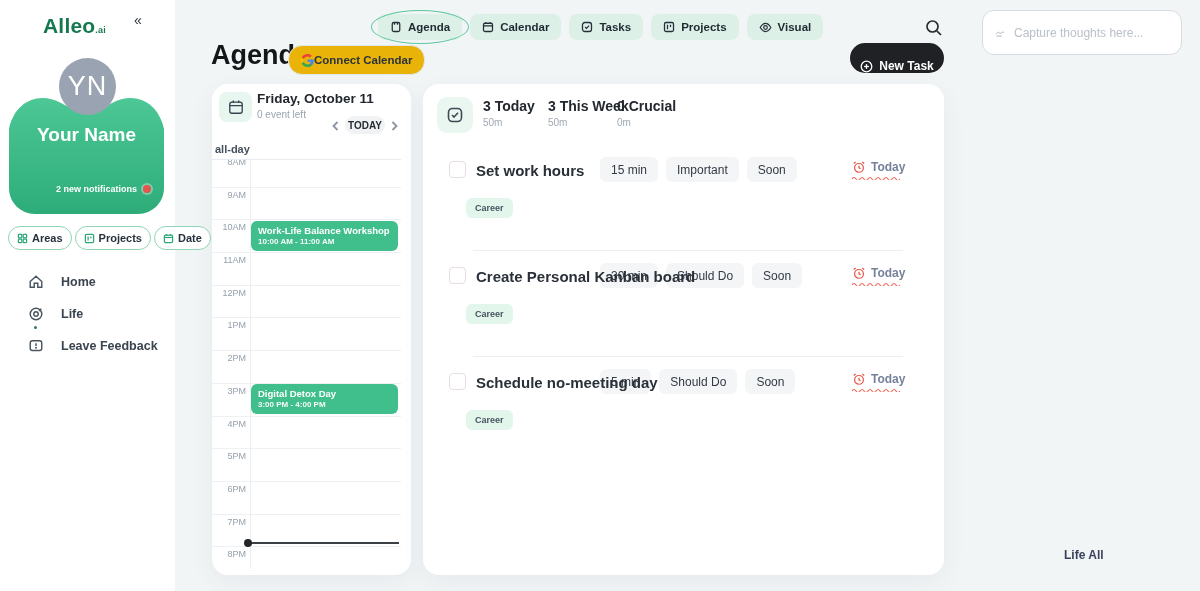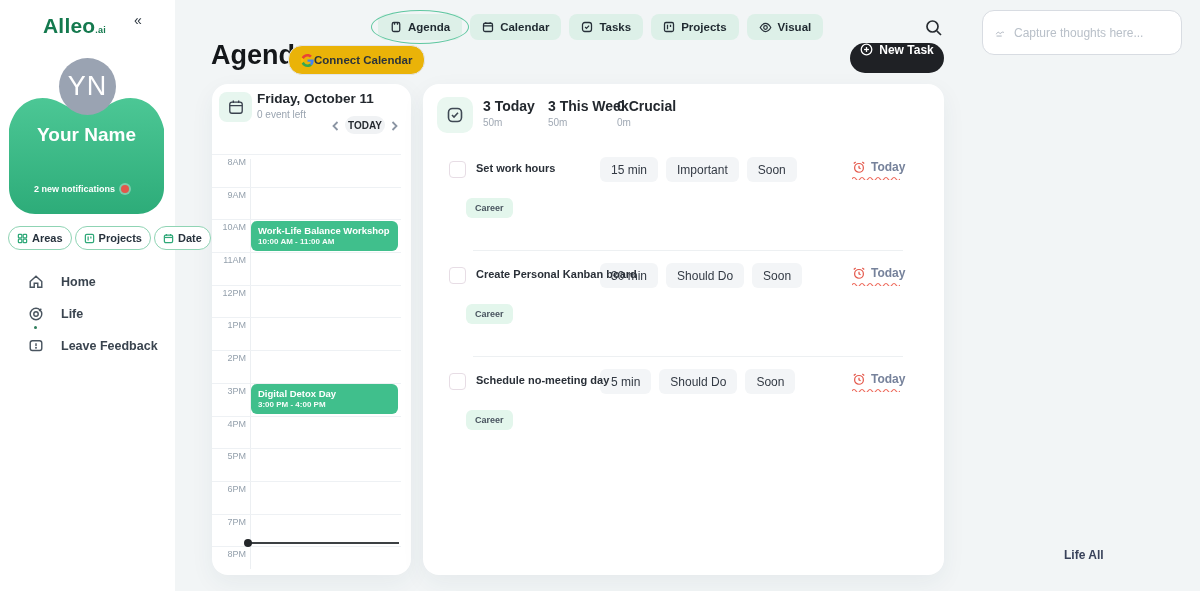--- a/index.html
+++ b/index.html
@@ -11,21 +11,21 @@
   .sidebar { position:absolute; left:0; top:0; width:175px; height:591px; background:#ffffff; z-index:5; }
   .logo { position:absolute; left:43px; top:14px; font-size:21px; font-weight:800; color:#14794e; letter-spacing:.2px; }
   .logo .suffix { font-size:9px; font-weight:700; vertical-align:baseline; }
   .collapse { position:absolute; left:134px; top:12px; font-size:14px; color:#2c3640; cursor:pointer; }
   .profile-card-svg { position:absolute; left:9px; top:87px; }
   .avatar { position:absolute; left:59px; top:58px; width:57px; height:57px; border-radius:50%;
             background:#9aa3b2; color:#fff; display:flex; align-items:center; justify-content:center;
             font-size:27px; font-weight:500; letter-spacing:1px; z-index:2; }
   .user-name { position:absolute; left:9px; top:124px; width:155px; text-align:center; color:#fff;
                font-size:19px; font-weight:800; z-index:2; }
-  .notif { position:absolute; left:4px; top:184px; width:155px; display:flex; gap:6px; align-items:center;
+  .notif { position:absolute; left:26px; top:184px; width:155px; display:flex; gap:6px; align-items:center;
            justify-content:center; color:#fff; font-size:9px; font-weight:600; z-index:2; }
   .notif-dot { width:8px; height:8px; border-radius:50%; background:#e2574b; box-shadow:0 0 0 2px rgba(255,255,255,.35); }
   .filters { position:absolute; left:8px; top:226px; display:flex; gap:3px; }
   .filter-pill { height:24px; display:flex; align-items:center; gap:4px; padding:0 8px; background:#fff;
                  border:1px solid #8fd4b4; border-radius:13px; font-size:11px; font-weight:600; color:#27323d; cursor:pointer; }
   .filter-pill svg { stroke:#2fa878; }
   .nav { position:absolute; left:27px; top:266px; }
   .nav-item { display:flex; align-items:center; gap:17px; height:32px; cursor:pointer; }
   .nav-item .nicon { position:relative; width:17px; height:17px; display:flex; align-items:center; justify-content:center; }
   .nav-item .nicon svg { stroke:#49545f; }
@@ -46,21 +46,21 @@
   .capture input { border:none; outline:none; flex:1; font-size:12px; color:#3a444f; background:transparent;
                    font-family:"Liberation Sans", sans-serif; }
   .capture input::placeholder { color:#b9c0c9; }
 
   
   .page-title { position:absolute; left:211px; top:40px; font-size:27px; font-weight:800; color:#14171a; }
   .connect-btn { position:absolute; left:288px; top:45px; height:30px; display:flex; align-items:center; 
                  padding:0 12px; background:#eab308; border:1px solid #e3e6ea; border-radius:14px;
                  font-size:11.5px; font-weight:600; color:#2b333b; cursor:pointer; }
   .newtask-btn { position:absolute; left:850px; top:43px; width:94px; height:30px; background:#1f2125; color:#fff;
-                 border-radius:16px; display:flex; align-items:flex-start; justify-content:center; gap:6px;
+                 border-radius:16px; display:flex; align-items:flex-end; justify-content:center; gap:6px;
                  font-size:12px; font-weight:700; cursor:pointer; }
   .newtask-btn svg { stroke:#fff; }
 
   
   .panel { position:absolute; background:#fff; border-radius:16px; box-shadow:0 8px 24px rgba(40,60,80,.06); }
   .cal-panel { left:212px; top:84px; width:199px; height:491px; overflow:hidden; }
   .task-panel { left:423px; top:84px; width:521px; height:491px; overflow:hidden; }
 
   
   .cal-icon-box { position:absolute; left:7px; top:8px; width:33px; height:30px; background:#e7f6ef;
@@ -93,21 +93,21 @@
                   border-radius:10px; display:flex; align-items:center; justify-content:center; }
   .sum-item { position:absolute; top:14px; }
   .sum-item .c { font-size:14px; font-weight:800; color:#23282e; white-space:nowrap; }
   .sum-item .d { font-size:10px; color:#a0a9b4; margin-top:3px; }
   .sum-0 { left:60px; } .sum-1 { left:125px; } .sum-2 { left:194px; }
 
   .task { position:absolute; left:0; right:0; height:92px; }
   .t0 { top:76px; } .t1 { top:182px; } .t2 { top:288px; }
   .task .cb { position:absolute; left:26px; top:1px; width:17px; height:17px; border:1.5px solid #e7dde5;
               border-radius:4px; background:#fff; cursor:pointer; }
-  .task .t-title { position:absolute; left:53px; top:2px; font-size:11px; font-weight:700; color:#2a3038;
+  .task .t-title { position:absolute; left:53px; top:2px; font-size:15px; font-weight:700; color:#2a3038;
                    white-space:nowrap; z-index:2; }
   .task .pillrow { position:absolute; left:177px; top:-3px; display:flex; gap:8px; z-index:1; }
   .pill { height:25px; display:flex; align-items:center; padding:0 11px; background:#f3f5f7; border-radius:6px;
           font-size:12px; color:#333a44; white-space:nowrap; }
   .pill.dur { min-width:49px; justify-content:center; }
   .due { position:absolute; left:429px; top:0; display:flex; align-items:center; gap:5px; cursor:pointer; }
   .due .due-txt { font-size:12px; font-weight:600; color:#76829b; }
   .due .squiggle { position:absolute; left:0; top:16px; }
   .tag { position:absolute; left:43px; top:38px; background:#e3f6ec; border-radius:6px; padding:5px 9px;
          font-size:9px; font-weight:600; color:#49545f; }
@@ -336,20 +336,21 @@
         <div class="hrow">
             <span>6PM</span>
           </div>
         <div class="hrow">
             <span>7PM</span>
           </div>
         <div class="hrow">
             <span>8PM</span>
           </div>
       </div>
+      <div class="allday">all-day</div>
       <div class="ev ev1">
         <div class="ev-title">Work-Life Balance Workshop</div>
         <div class="ev-time">10:00 AM - 11:00 AM</div>
       </div>
       <div class="ev ev2">
         <div class="ev-title">Digital Detox Day</div>
         <div class="ev-time">3:00 PM - 4:00 PM</div>
       </div>
       <div class="time-marker"></div>
     </div>

